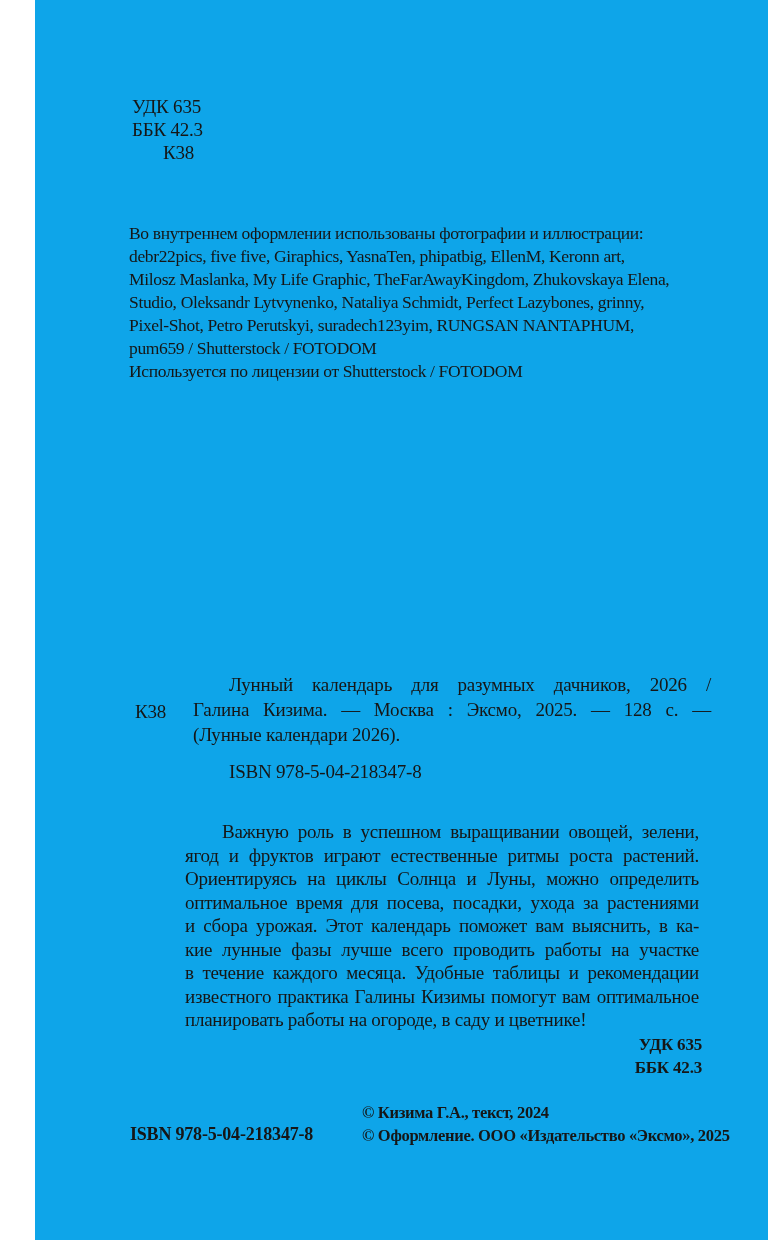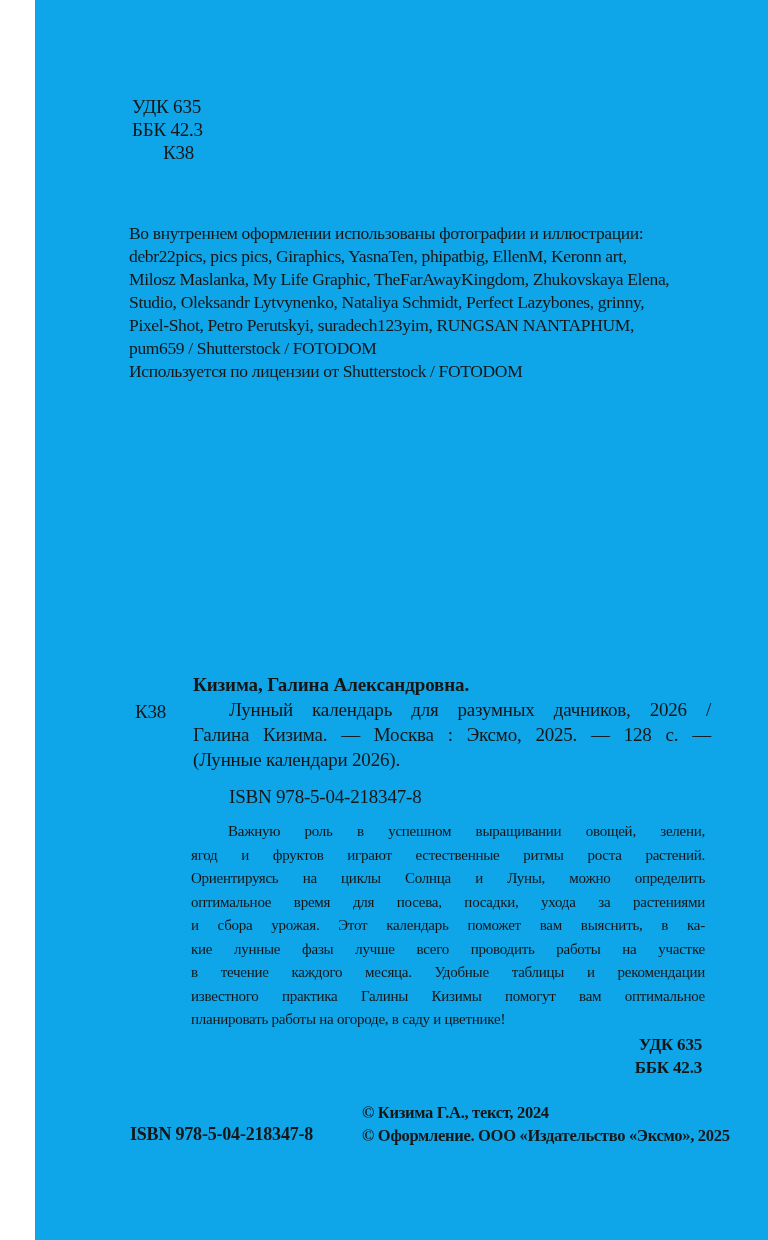--- a/index.html
+++ b/index.html
@@ -60,24 +60,24 @@
     position: absolute;
     left: 100px;
     top: 701px;
     font-size: 19px;
     letter-spacing: -0.2px;
   }
 
   
   .annotation {
     position: absolute;
-    left: 156px;
+    left: 150px;
     top: 820px;
     width: 514px;
-    font-size: 15px;
+    font-size: 19px;
     line-height: 23.5px;
     letter-spacing: -0.25px;
   }
   .annotation .first { text-indent: 37px; }
 
   
   .ann-codes {
     position: absolute;
     right: 101px;
     top: 1033px;
@@ -114,32 +114,31 @@
 <div class="page">
 
   <div class="top-codes">
     <div>УДК 635</div>
     <div>ББК 42.3</div>
     <div class="indent">К38</div>
   </div>
 
   <div class="credits">
     <div>Во внутреннем оформлении использованы фотографии и иллюстрации:</div>
-    <div>debr22pics, pics pics, Giraphics, YasnaTen, phipatbig, EllenM, Keronn art,</div>
+    <div>debr22pics, five five, Giraphics, YasnaTen, phipatbig, EllenM, Keronn art,</div>
     <div>Milosz Maslanka, My Life Graphic, TheFarAwayKingdom, Zhukovskaya Elena,</div>
     <div>Studio, Oleksandr Lytvynenko, Nataliya Schmidt, Perfect Lazybones, grinny,</div>
     <div>Pixel-Shot, Petro Perutskyi, suradech123yim, RUNGSAN NANTAPHUM,</div>
     <div>pum659 / Shutterstock / FOTODOM</div>
     <div>Используется по лицензии от Shutterstock / FOTODOM</div>
   </div>
 
   <div class="margin-code">К38</div>
 
   <div class="catalog">
-    <div class="author">Кизима, Галина Александровна.</div>
     <div class="jline desc-first">Лунный календарь для разумных дачников, 2026 /</div>
     <div class="jline">Галина Кизима. — Москва : Эксмо, 2025. — 128 с. —</div>
     <div>(Лунные календари 2026).</div>
     <div class="isbn">ISBN 978-5-04-218347-8</div>
   </div>
 
   <div class="annotation">
     <div class="jline first">Важную роль в успешном выращивании овощей, зелени,</div>
     <div class="jline">ягод и фруктов играют естественные ритмы роста растений.</div>
     <div class="jline">Ориентируясь на циклы Солнца и Луны, можно определить</div>

